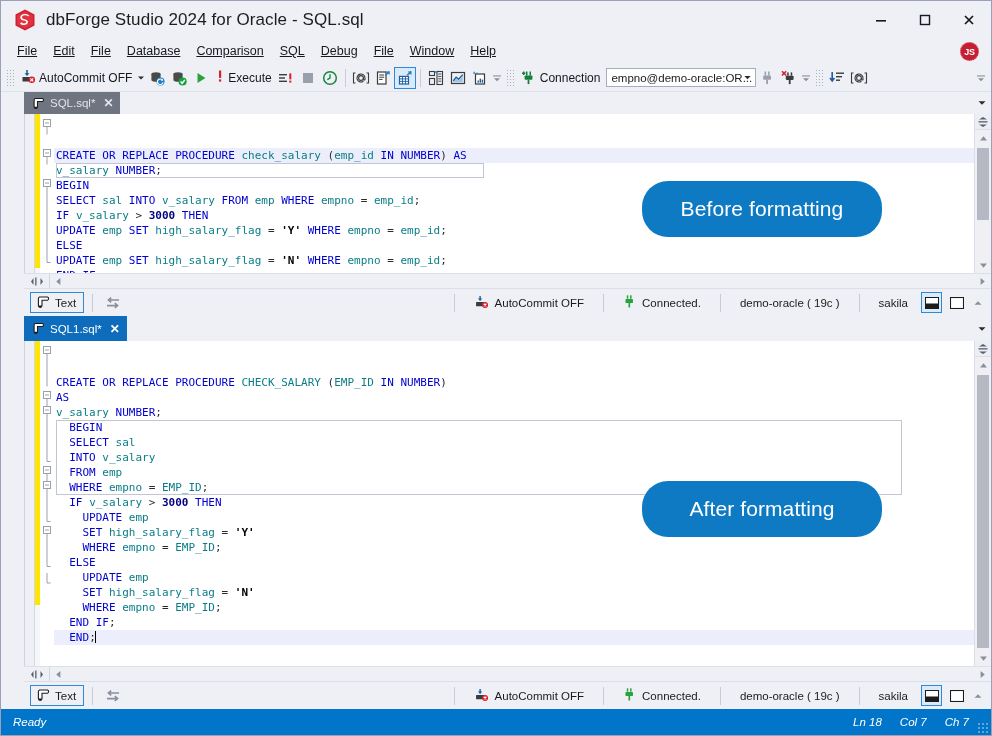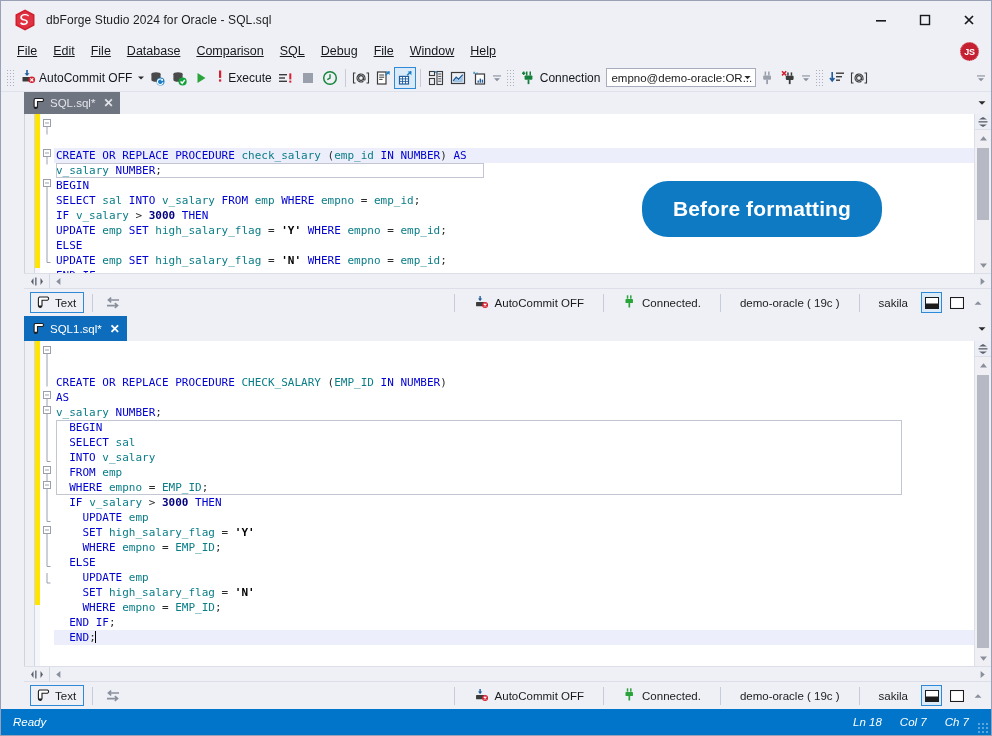--- a/index.html
+++ b/index.html
@@ -26,21 +26,21 @@
     position: relative;
   }
   .app-logo {
     width: 24px; height: 24px;
     margin-left: 12px; margin-right: 9px;
     position: relative;
     flex: 0 0 auto;
   }
   .app-logo svg { display: block; }
   .title-text {
-    font-size: 12px; color: #1d1d1d;
+    font-size: 17px; color: #1d1d1d;
     letter-spacing: 0.1px;
     white-space: nowrap;
   }
   .wincontrols {
     position: absolute; right: 0; top: 0;
     height: 38px; display: flex; align-items: stretch;
   }
   .winbtn {
     width: 44px; display: flex; align-items: center; justify-content: center;
     color: #14171c;
@@ -265,21 +265,21 @@
   .ps-togglebtn.active { border: 1px solid #2e8ad6; background: #dbeaf8; }
   .ps-togglebtn.plain  { border: 1px solid transparent; }
   .ps-upcaret { width: 18px; display:flex;align-items:center;justify-content:center; margin-right:4px; }
 
   
   .callout {
     position: absolute;
     background: #0e7ac4;
     color: #fff;
     border-radius: 26px;
-    font-size: 21px; font-weight: bold;
+    font-size: 21px; font-weight: normal;
     display: flex; align-items: center; justify-content: center;
     letter-spacing: 0.1px;
   }
   #callout-before { left: 641px; top: 180px; width: 240px; height: 56px; }
   #callout-after  { left: 641px; top: 480px; width: 240px; height: 56px; }
 
   
   .statusbar {
     height: 26px; flex: 0 0 26px;
     background: #0075c9; color: #fff;
@@ -894,20 +894,21 @@
             <svg width="10" height="10" viewBox="0 0 10 10">
                 <path d="M1.5 6.8 L5 3.2 L8.5 6.8 Z" fill="#8a8f9c"></path>
               </svg>
           </div>
         </div>
       </div>
     </div>
   </div>
 
   <div class="callout" id="callout-before">Before formatting</div>
+  <div class="callout" id="callout-after">After formatting</div>
 
   <div class="statusbar">
     <span>Ready</span>
     <div class="sb-right">
       <span>Ln 18</span>
       <span>Col 7</span>
       <span>Ch 7</span>
     </div>
     <div class="sb-grip"></div>
   </div>

